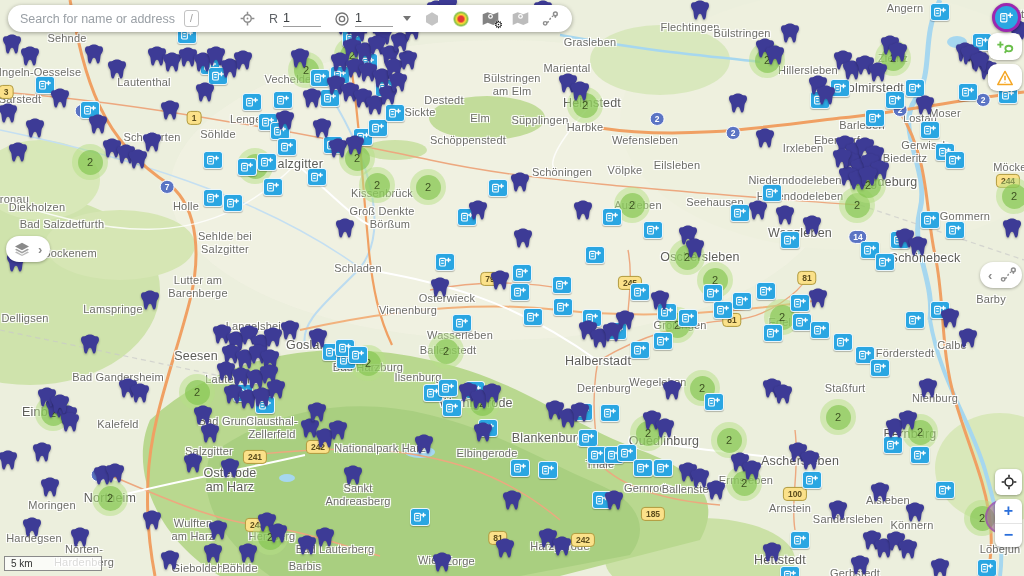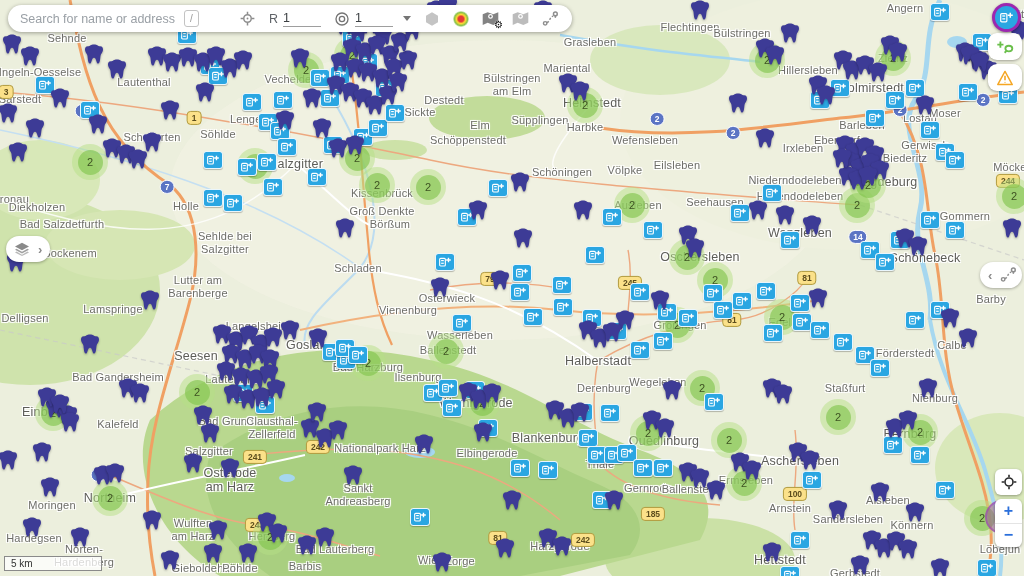--- a/index.html
+++ b/index.html
@@ -211,21 +211,21 @@
       <div class="lbl" style="left: 408px; top: 310px;">Vienenburg</div>
       <div class="lbl" style="left: 447px; top: 298px;">Osterwieck</div>
       <div class="lbl" style="left: 358px; top: 268px;">Schladen</div>
       <div class="lbl" style="left: 390px; top: 224px;">Börßum</div>
       <div class="lbl" style="left: 382px; top: 167px; margin-top: 44px;">Groß Denkte</div>
       <div class="lbl" style="left: 382px; top: 193px;">Kissenbrück</div>
       <div class="lbl" style="left: 420px; top: 112px;">Sickte</div>
       <div class="lbl" style="left: 444px; top: 100px;">Destedt</div>
       <div class="lbl" style="left: 512px; top: 85px;">Bülstringen
 am Elm</div>
-      <div class="lbl" style="left: 480px; top: 125px;">Elm</div>
+      <div class="lbl" style="left: 480px; top: 118px;">Elm</div>
       <div class="lbl" style="left: 540px; top: 120px;">Süpplingen</div>
       <div class="lbl" style="left: 468px; top: 140px;">Schöppenstedt</div>
       <div class="lbl" style="left: 562px; top: 172px;">Schöningen</div>
       <div class="lbl big" style="left: 592px; top: 103px;">Helmstedt</div>
       <div class="lbl" style="left: 585px; top: 127px;">Harbke</div>
       <div class="lbl" style="left: 645px; top: 140px;">Wefensleben</div>
       <div class="lbl" style="left: 625px; top: 170px;">Völpke</div>
       <div class="lbl" style="left: 677px; top: 165px;">Eilsleben</div>
       <div class="lbl" style="left: 715px; top: 202px;">Seehausen</div>
       <div class="lbl" style="left: 567px; top: 68px;">Mariental</div>

